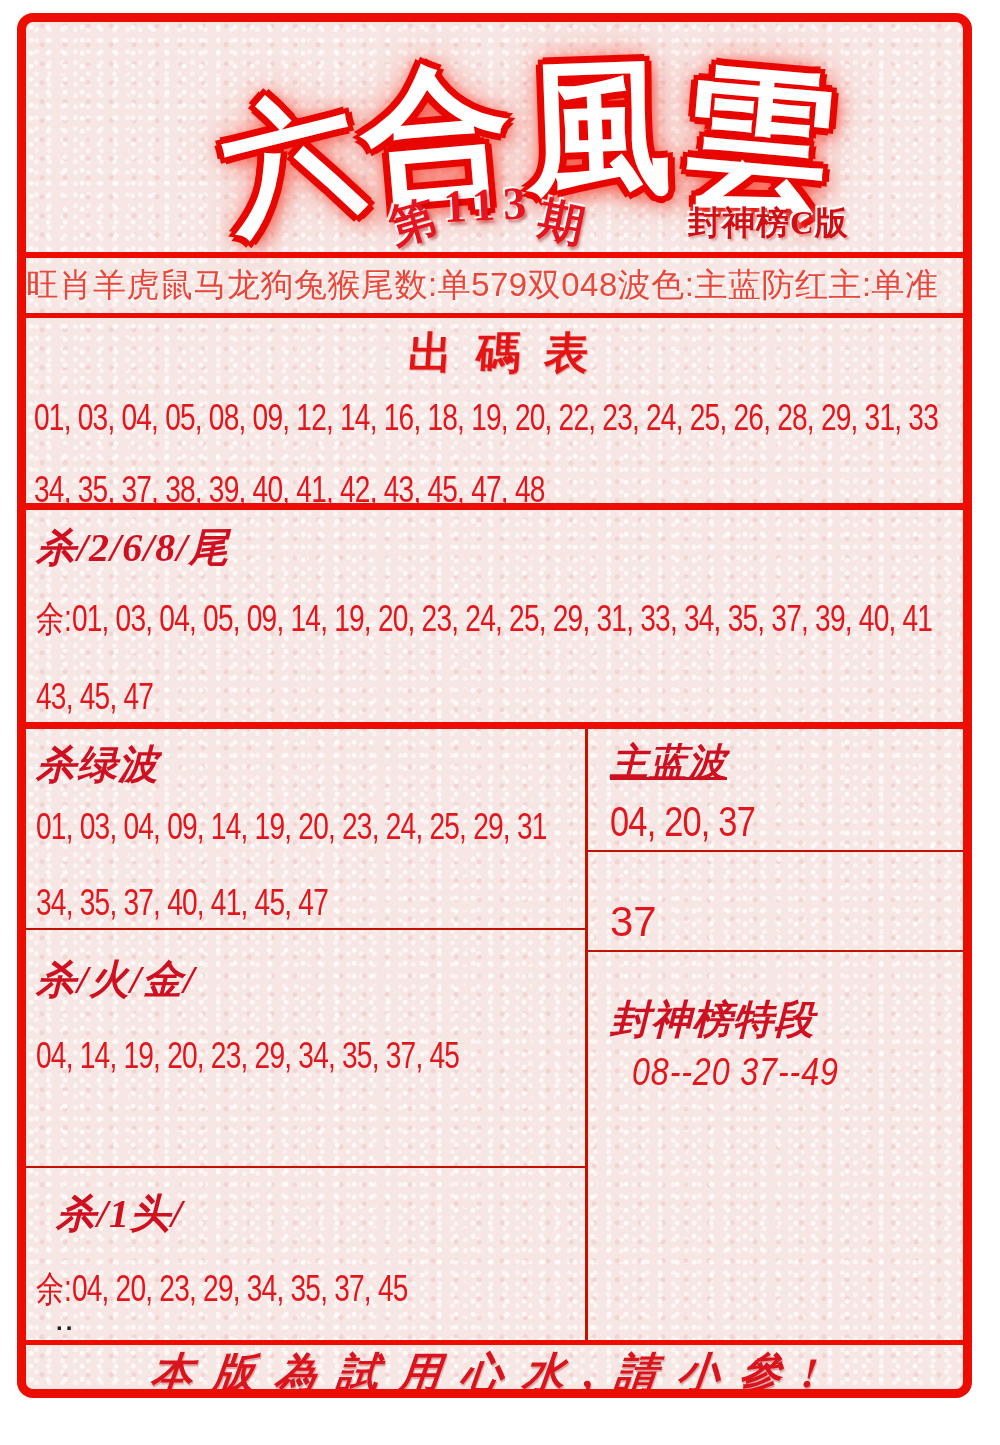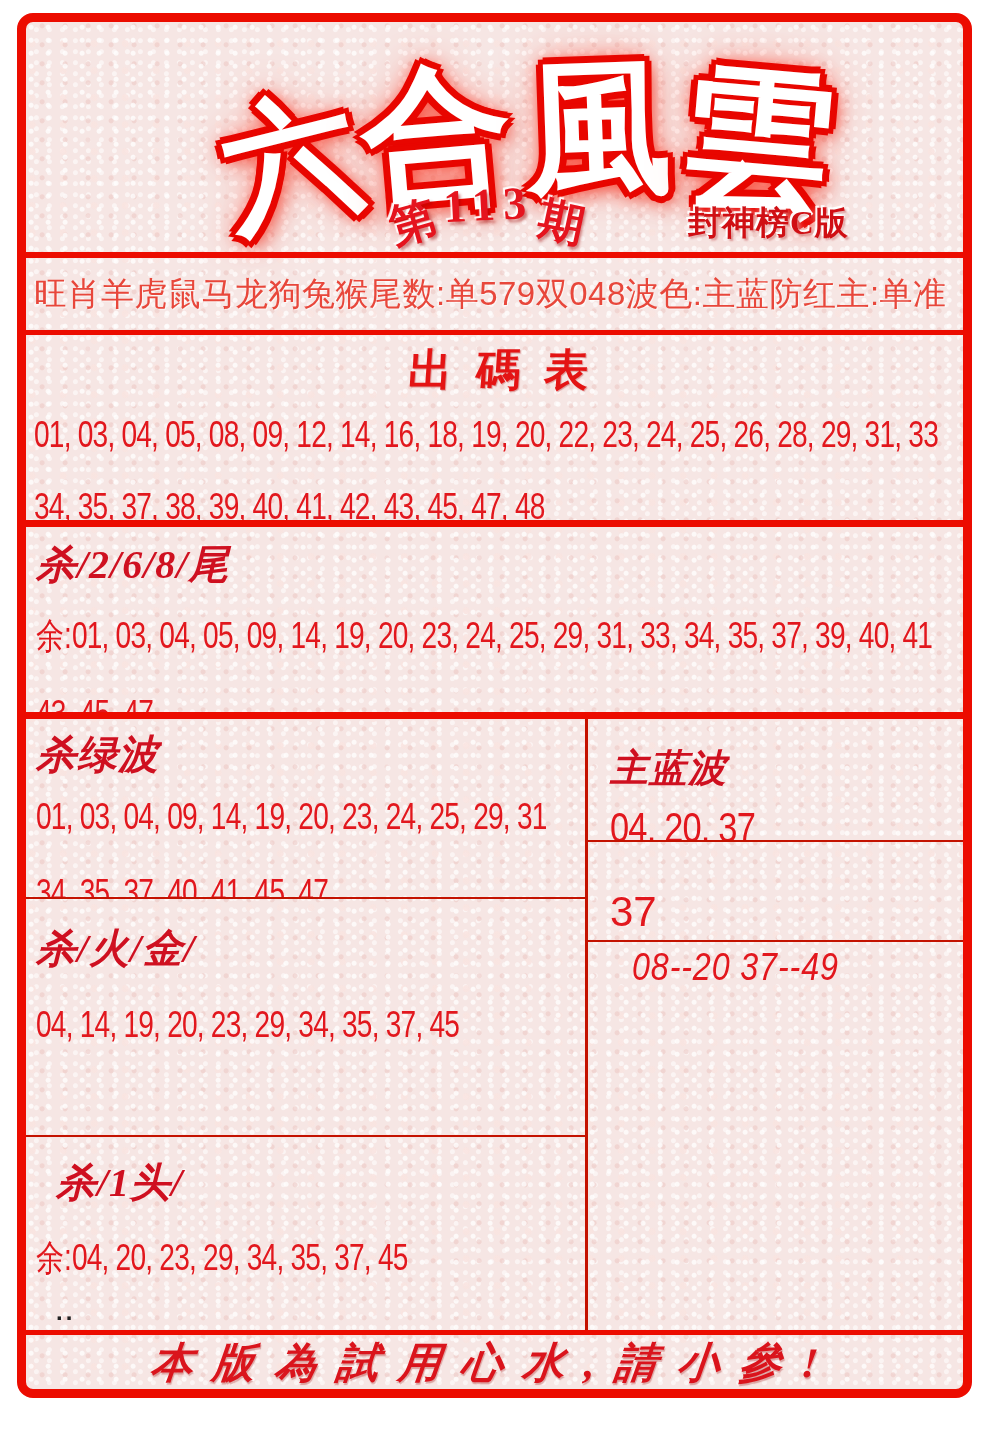--- a/index.html
+++ b/index.html
@@ -42,66 +42,66 @@
   .issue span{ display:inline-block; }
   .ic0{ font-size:46px; transform:rotate(-16deg) translateY(8px); }
   .ic1{ font-size:46px; letter-spacing:8px; margin-left:10px; transform:rotate(-3deg) translateY(-10px); }
   .ic2{ font-size:46px; margin-left:6px; transform:rotate(12deg) translateY(8px); }
 
   .edition { position:absolute; left:662px; top:179px; font-size:33px; font-weight:bold; color:#d00f14;
              font-family:"Liberation Serif", serif; letter-spacing:1px;
              text-shadow:-2px -2px 0 rgba(255,255,255,.95), 0 0 7px rgba(255,255,255,.9), 2px 2px 2px rgba(170,0,0,.4);text-align:center; }
 
   
-  .hot-row { height:72px; flex:0 0 auto; display:flex; align-items:center; padding-left:8px;
+  .hot-row { height:55px; flex:0 0 auto; display:flex; align-items:center; 
              font-size:33px; letter-spacing:.5px; color:#e8473b; white-space:nowrap;
              text-shadow:1px 1px 0 rgba(255,255,255,.6); }
 
   
   .nums { font-family:"Liberation Sans", sans-serif; font-size:36px; color:#e2171d;
           white-space:nowrap; letter-spacing:-1px; transform:scaleX(.78); transform-origin:0 50%; }
   .sec-title { font-family:"Liberation Serif", serif; font-style:italic; font-weight:bold;
                font-size:40px; color:#cf1020; letter-spacing:1px; white-space:nowrap; }
 
   
   .chuma { height:185px; flex:0 0 auto; padding-left:8px; overflow:hidden; }
   .chuma-header { text-align:center; margin-top:6px; font-family:"Liberation Serif", serif; font-weight:bold;
                   font-size:44px; color:#e41414; letter-spacing:24px; text-indent:24px;
                   transform:skewX(-4deg); text-shadow:1px 1px 1px rgba(170,0,0,.35); }
   .chuma .r1 { margin-top:14px; }
   .chuma .r2 { margin-top:30px; }
 
   
-  .sha268 { height:185px; flex:0 0 auto; padding:8px 0 0 10px; overflow:hidden; }
+  .sha268 { height:212px; flex:0 0 auto; padding:8px 0 0 10px; overflow:hidden; }
   .sha268 .sec-title { margin-top:2px; }
   .sha268 .r1 { margin-top:20px; }
   .sha268 .r2 { margin-top:32px; }
   .prefix { letter-spacing:0; }
 
   
   .cols { height:611px; flex:0 0 auto; display:flex; }
   .col-left  { width:562px; border-right:3px solid #c41200; display:flex; flex-direction:column; }
   .col-right { flex:1; display:flex; flex-direction:column; }
   .box { overflow:hidden; padding-left:10px; }
-  .box-l1 { height:180px; border-bottom:2px solid #c41200; }
+  .box-l1 { height:201px; border-bottom:2px solid #c41200; }
   .box-l2 { height:238px; border-bottom:2px solid #c41200; }
   .box-l3 { flex:1; position:relative; }
   .box-r1 { height:123px; border-bottom:2px solid #c41200; padding-left:22px; }
   .box-r2 { height:100px; border-bottom:2px solid #c41200; padding-left:22px;
             display:flex; align-items:flex-end; }
   .box-r3 { flex:1; padding-left:22px; }
 
   .box-l1 .sec-title{ margin-top:8px; }
   .box-l1 .r1{ margin-top:14px; } .box-l1 .r2{ margin-top:34px; }
   .box-l2 .sec-title{ margin-top:22px; }
   .box-l2 .r1{ margin-top:28px; }
   .box-l3 .sec-title{ margin-top:18px;margin-left:20px; }
   .box-l3 .r1{ margin-top:24px; }
 
-  .box-r1 .sec-title{ margin-top:24px; font-size:38px; }
+  .box-r1 .sec-title{ margin-top:8px; font-size:38px;text-decoration:underline; }
   .box-r1 .nums{ margin-top:10px; font-size:42px; transform:scaleX(.82); }
   .single-num { font-family:"Liberation Sans", sans-serif; font-size:42px; color:#e2171d; margin-bottom:4px; }
   .box-r3 .sec-title{ margin-top:40px; font-size:40px; }
   .seg-nums { margin-top:4px; margin-left:22px; font-family:"Liberation Sans", sans-serif; font-style:italic;
               font-size:38px; color:#e2171d; white-space:nowrap; letter-spacing:1px;
               transform:scaleX(.85); transform-origin:0 50%; }
 
   .stray { position:absolute; left:30px; bottom:4px; font-size:24px; font-weight:bold;
            letter-spacing:3px; color:#222; }
 
@@ -176,20 +176,21 @@
       <div class="box box-r1">
         <div class="sec-title">主蓝波</div>
         <div class="nums">04, 20, 37</div>
       </div>
 
       <div class="box box-r2">
         <div class="single-num">37</div>
       </div>
 
       <div class="box box-r3">
+        <div class="sec-title">封神榜特段</div>
         <div class="seg-nums">08--20 37--49</div>
       </div>
 
     </div>
   </section>
 
   <div class="hr hr-e"></div>
 
   <footer class="footer">
     <div class="footer-text">本版為試用心水,請小參!</div>

